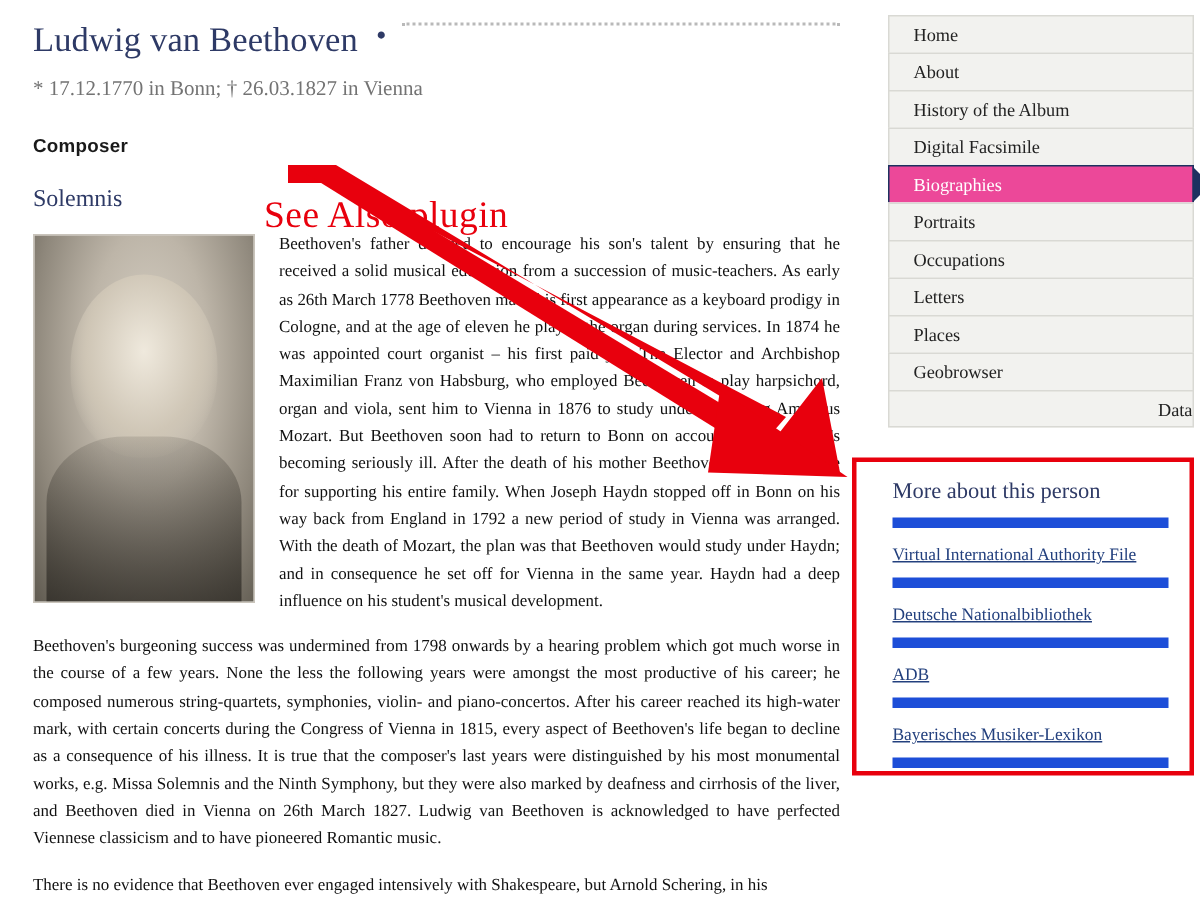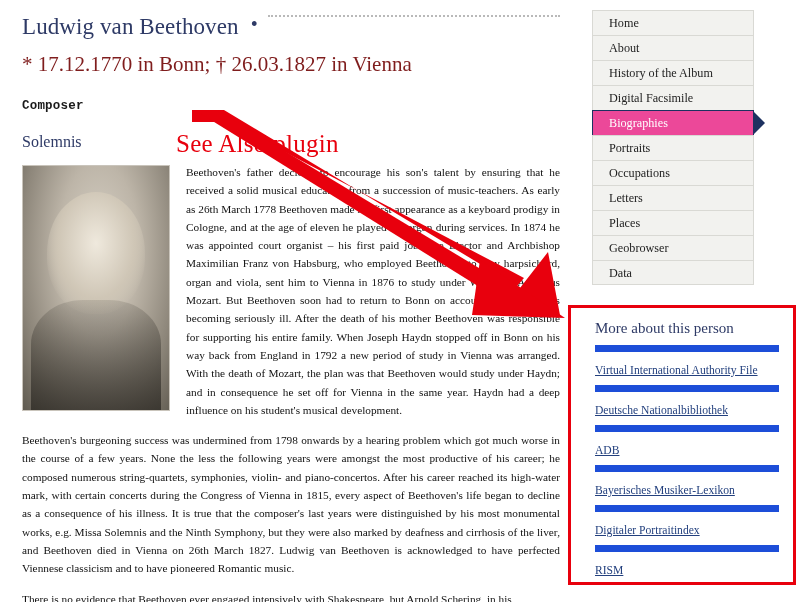--- a/index.html
+++ b/index.html
@@ -55,29 +55,29 @@
   .title-dots {
     flex: 1;
     border-bottom: 2px dotted #b9b9b9;
     height: 1px;
     margin-bottom: 6px;
     min-width: 40px;
   }
 
   .lifespan {
     margin-top: 12px;
-    font-size: 21px;
-    color: #7f1d1d;
+    font-size: 14px;
+    color: #737373;
   }
 
   .composer {
     margin-top: 22px;
     font-size: 12.5px;
     font-weight: bold;
-    font-family: Liberation Mono, monospace;
+    font-family: Liberation Sans, sans-serif;
     color: #1a1a1a;
     letter-spacing: 0.2px;
   }
 
   .section-heading {
     margin-top: 20px;
     font-size: 16px;
     color: #2e3a66;
   }
 
@@ -122,36 +122,36 @@
     font-size: 11.3px;
     line-height: 1.62;
     text-align: justify;
   }
 
   
   .sidebar {
     position: absolute;
     left: 592px;
     top: 10px;
-    width: 162px;
+    width: 204px;
   }
   .nav-item {
     box-sizing: border-box;
     height: 25px;
     line-height: 25px;
     padding-left: 16px;
     font-family: "Liberation Serif", serif;
     font-size: 12.2px;
     color: #222;
     background: #f2f2ef;
     border: 1px solid #d9d9d4;
     border-bottom: none;
     position: relative;
   }
-  .nav-item:last-child { border-bottom: 1px solid #d9d9d4; }
+  .nav-item:last-child { border-bottom: 1px solid #d9d9d4; text-align: right; }
   .nav-item.active {
     background: #ec4899;
     color: #ffffff;
     border-color: #1d3160;
     font-weight: normal;
   }
   .nav-item.active::after {
     content: "";
     position: absolute;
     right: -12px;
@@ -162,21 +162,21 @@
     border-bottom: 12.5px solid transparent;
     border-left: 12px solid #1d3160;
   }
 
   
   .more-box {
     position: absolute;
     left: 568px;
     top: 305px;
     width: 228px;
-    height: 280px;
+    height: 212px;
     box-sizing: border-box;
     border: 3px solid #e8000d;
     background: #ffffff;
     padding: 10px 14px 0 24px;
     overflow: hidden;
   }
   .more-title {
     font-family: "Liberation Serif", serif;
     font-size: 15px;
     color: #2e3a66;

